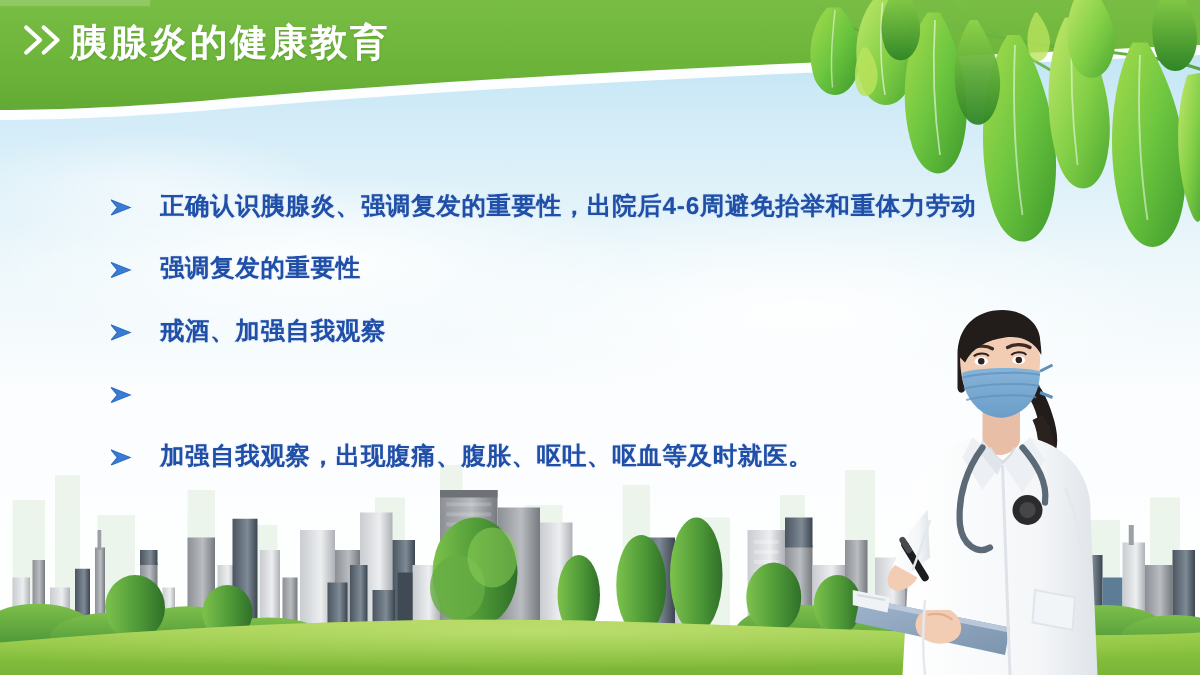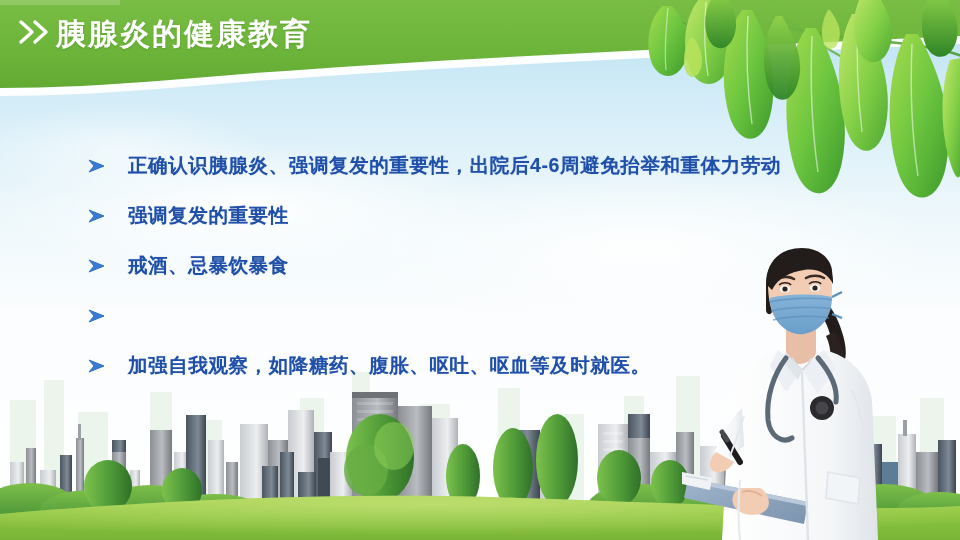--- a/index.html
+++ b/index.html
@@ -498,35 +498,35 @@
       </span>
       <span class="bullet-text">强调复发的重要性</span>
     </div>
 
     <div class="bullet-row">
       <span class="bullet-mark">
         <svg viewBox="0 0 18 14" width="18" height="14">
           <path d="M1,1 L16,7 L1,13 L6,7 Z" fill="#3a7bd5" stroke="#2f6fc4" stroke-width="1"></path>
         </svg>
       </span>
-      <span class="bullet-text">戒酒、忌暴饮暴食</span>
+      <span class="bullet-text">戒酒、加强自我观察</span>
     </div>
 
     <div class="bullet-row">
       <span class="bullet-mark">
         <svg viewBox="0 0 18 14" width="18" height="14">
           <path d="M1,1 L16,7 L1,13 L6,7 Z" fill="#3a7bd5" stroke="#2f6fc4" stroke-width="1"></path>
         </svg>
       </span>
     </div>
 
     <div class="bullet-row">
       <span class="bullet-mark">
         <svg viewBox="0 0 18 14" width="18" height="14">
           <path d="M1,1 L16,7 L1,13 L6,7 Z" fill="#3a7bd5" stroke="#2f6fc4" stroke-width="1"></path>
         </svg>
       </span>
-      <span class="bullet-text">加强自我观察，如降糖药、腹胀、呕吐、呕血等及时就医。</span>
+      <span class="bullet-text">加强自我观察，出现腹痛、腹胀、呕吐、呕血等及时就医。</span>
     </div>
 
   </div>
 
 </div>
 
 </body></html>

